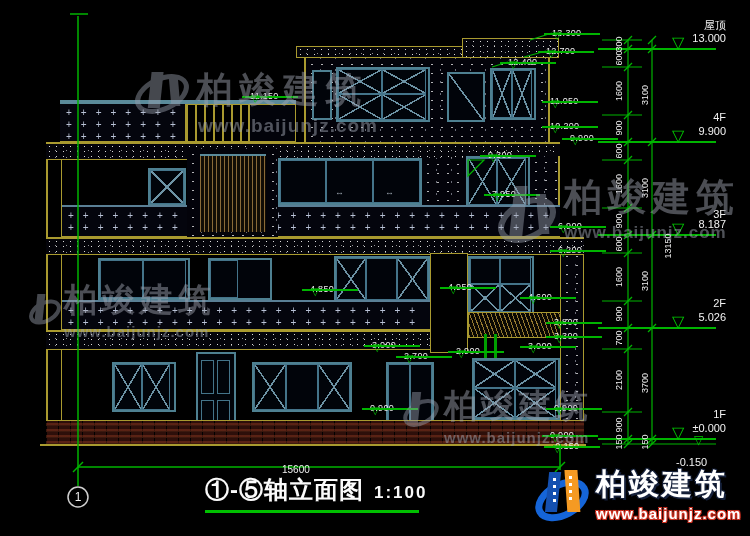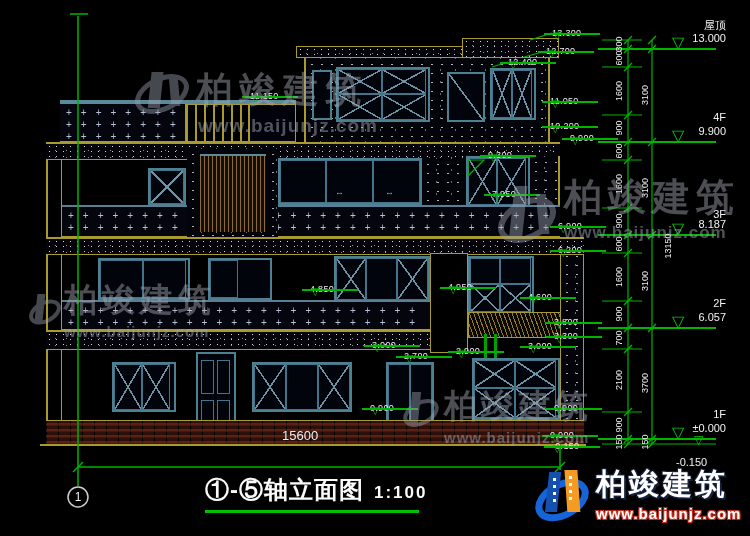--- a/index.html
+++ b/index.html
@@ -288,29 +288,29 @@
     <div class="ftri" style="top: 128px;">▽</div>
     <div class="fname" style="top: 111px;">4F</div>
     <div class="felev" style="top: 125px;">9.900</div>
     <div class="flin" style="top: 234px;"></div>
     <div class="ftri" style="top: 221px;">▽</div>
     <div class="fname" style="top: 208px;">3F</div>
     <div class="felev" style="top: 218px;">8.187</div>
     <div class="flin" style="top: 327px;"></div>
     <div class="ftri" style="top: 314px;">▽</div>
     <div class="fname" style="top: 297px;">2F</div>
-    <div class="felev" style="top: 311px;">6.057</div>
+    <div class="felev" style="top: 311px;">5.026</div>
     <div class="flin" style="top: 438px;"></div>
     <div class="ftri" style="top: 425px;">▽</div>
     <div class="fname" style="top: 408px;">1F</div>
     <div class="felev" style="top: 422px;">±0.000</div>
     <div class="ftri" style="top: 432px; left: 694px; font-size: 12px;">▽</div>
   </div>
 
-<div class="abs" style="left:282px;top:428px;z-index:30;font-size:13px;color:#eee">15600</div>
+<div class="abs" style="left:282px;top:464px;z-index:30;font-size:10px;color:#eee">15600</div>
 
 <div class="abs" style="left:676px;top:456px;z-index:30;font-size:11px;color:#f2f2f2">-0.150</div>
 
 <div class="abs" style="left:205px;top:474px;z-index:30">
   <span class="title-txt">①-⑤轴立面图</span><span class="title-txt title-scale">1:100</span>
   <div style="margin-top:4px;height:3px;background:#00c000;width:214px"></div>
 </div>
 
 <div class="wm" style="left:132px;top:66px">
   <svg width="60" height="46" viewBox="0 0 60 46" style="vertical-align:middle;opacity:.45">

